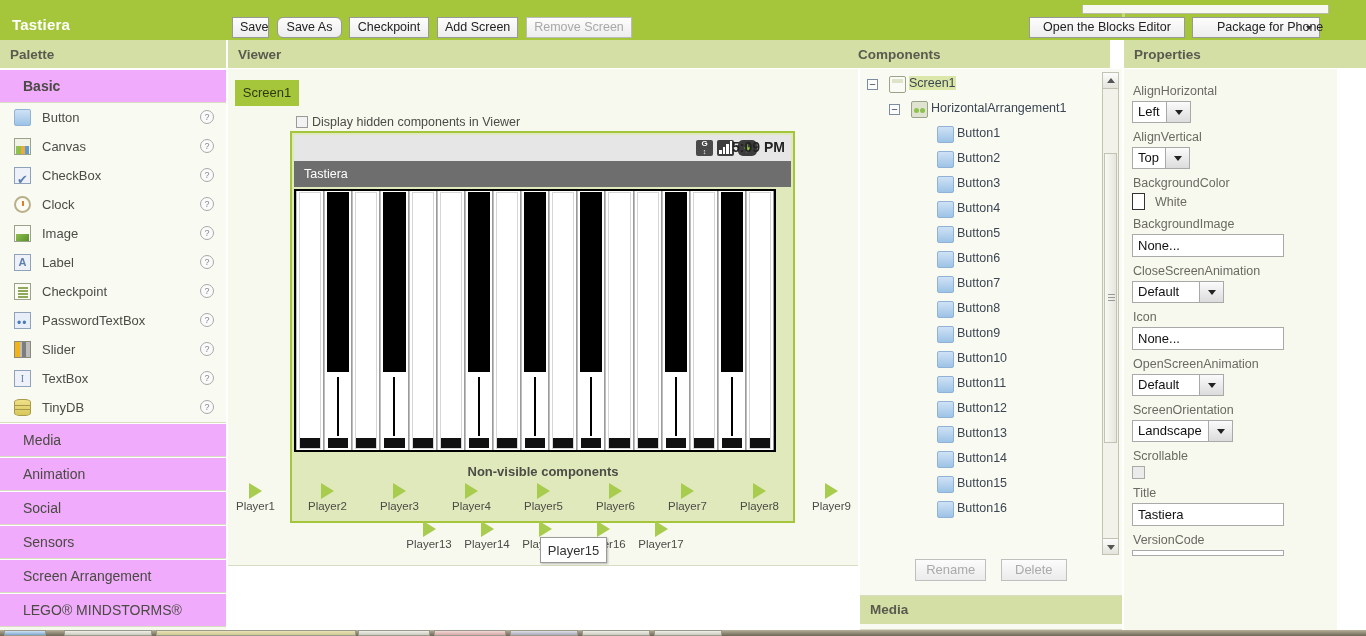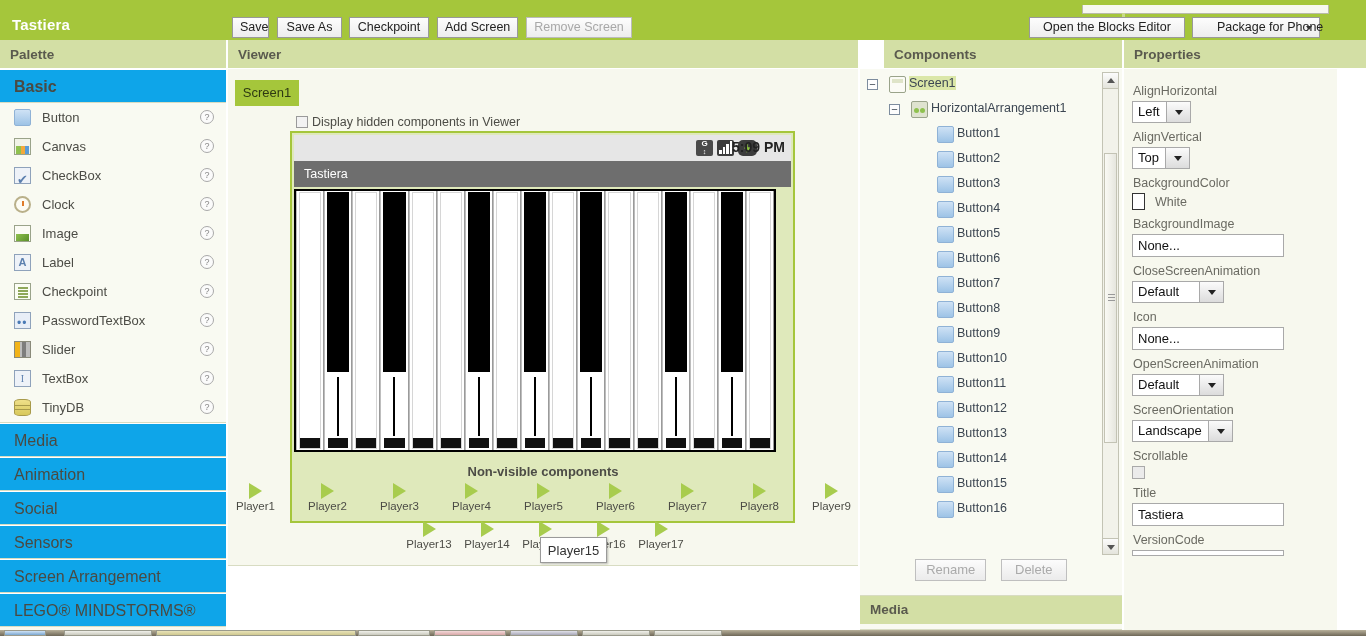--- a/index.html
+++ b/index.html
@@ -34,21 +34,21 @@
   .tbtn {
     position: absolute; top: 11px; height: 21px;
     background: linear-gradient(#fdfdfd,#ededed);
     border: 1px solid #999; color: #222;
     font-size: 12.5px; line-height: 19px; text-align: center;
     padding: 0 7px; white-space: nowrap; cursor: pointer;
     font-family: "Liberation Sans", sans-serif;
   }
   .tbtn.disabled { color: #a8a8a8; border-color: #bbb; cursor: default; }
   #btn-save { left: 232px; width: 37px; }
-  #btn-saveas { left: 277px; width: 65px; }
+  #btn-saveas { left: 277px; width: 65px; border-radius: 6px; }
   #btn-checkpoint { left: 349px; width: 80px; }
   #btn-addscreen { left: 437px; width: 81px; }
   #btn-removescreen { left: 526px; width: 106px; }
   #btn-blocks { left: 1029px; width: 156px; }
   #btn-package { left: 1192px; width: 128px; text-align: left; padding-left: 24px; }
   #pkg-caret {
     position: absolute; right: 7px; top: 8px;
     width: 0; height: 0;
     border-left: 3.5px solid transparent; border-right: 3.5px solid transparent;
     border-top: 4.5px solid #333;
@@ -57,37 +57,37 @@
   
   .panel-head {
     position: absolute; top: 40px; height: 29px;
     background: #d3dfa5;
     font-size: 13.5px; font-weight: bold; color: #5a5a4e;
     line-height: 29px; padding-left: 10px;
     border-bottom: 1px solid #ffffff;
   }
   #head-palette    { left: 0px;    width: 226px; }
   #head-viewer     { left: 228px;  width: 630px; }
-  #head-components { left: 884px;  width: 262px; }
+  #head-components { left: 848px;  width: 262px; }
   #head-properties { left= 0; left: 1124px; width: 242px; }
 
   .panel-gap { position: absolute; top: 40px; width: 2px; height: 29px; background: #ffffff; }
   #gap1 { left: 226px; }
   #gap2 { left: 858px; }
   #gap3 { left: 1122px; }
 
   
   #palette {
     position: absolute; left: 0; top: 69px; width: 226px; height: 561px;
     background: #f7f8ee;
   }
   .pal-section {
-    height: 34px; background: #0ea5e9; border-bottom: 1px solid #d8dcc2;
+    height: 34px; background: #f0abfc; border-bottom: 1px solid #d8dcc2;
     border-top: 1px solid #ffffff;
-    font-size: 16px; color: #4a4a42; line-height: 33px; padding-left: 14px;
+    font-size: 14px; color: #4a4a42; line-height: 33px; padding-left: 23px;
   }
   .pal-section.bold { font-weight: bold; }
   #pal-items { background: #f9faf2; border-bottom: 1px solid #d8dcc2; }
   .pal-item {
     position: relative; height: 29px; line-height: 29px;
     font-size: 13px; color: #4c4c46; cursor: pointer; padding-left: 20px;
   }
   .pal-item .pi-icon {
     position: absolute; left: 14px; top: 6px; width: 17px; height: 17px;
   }

